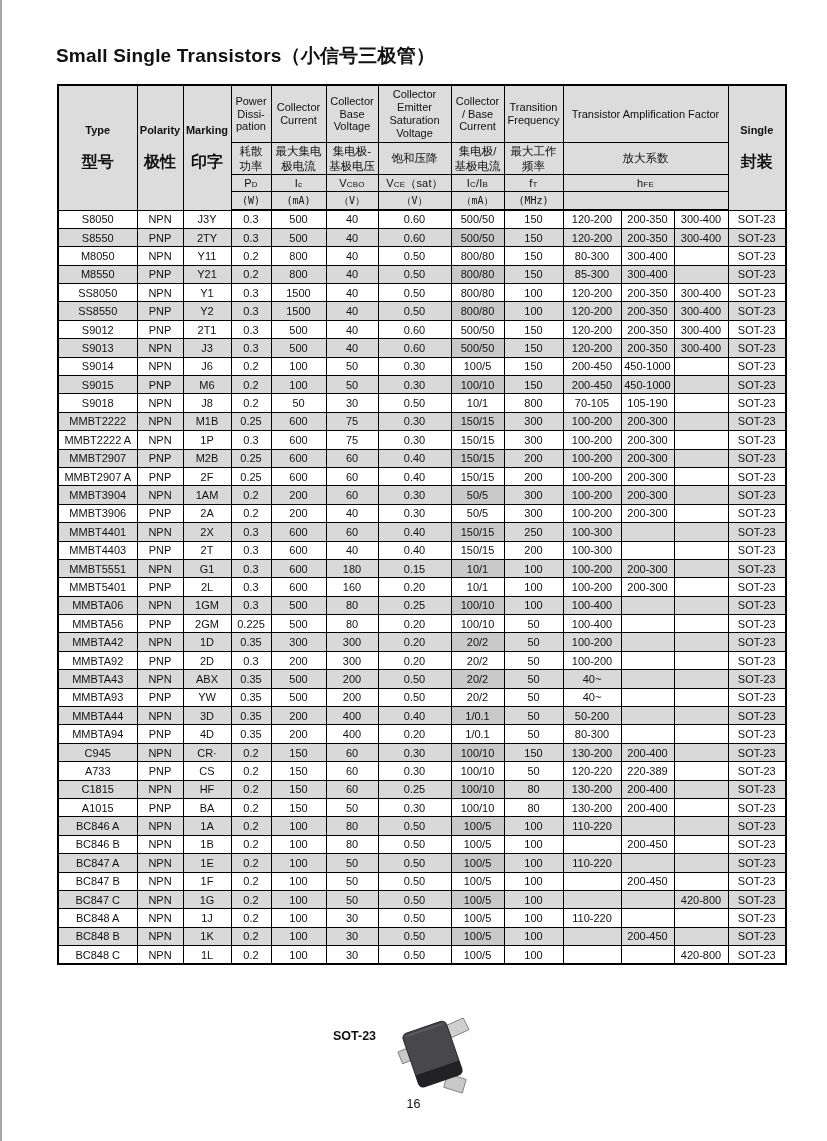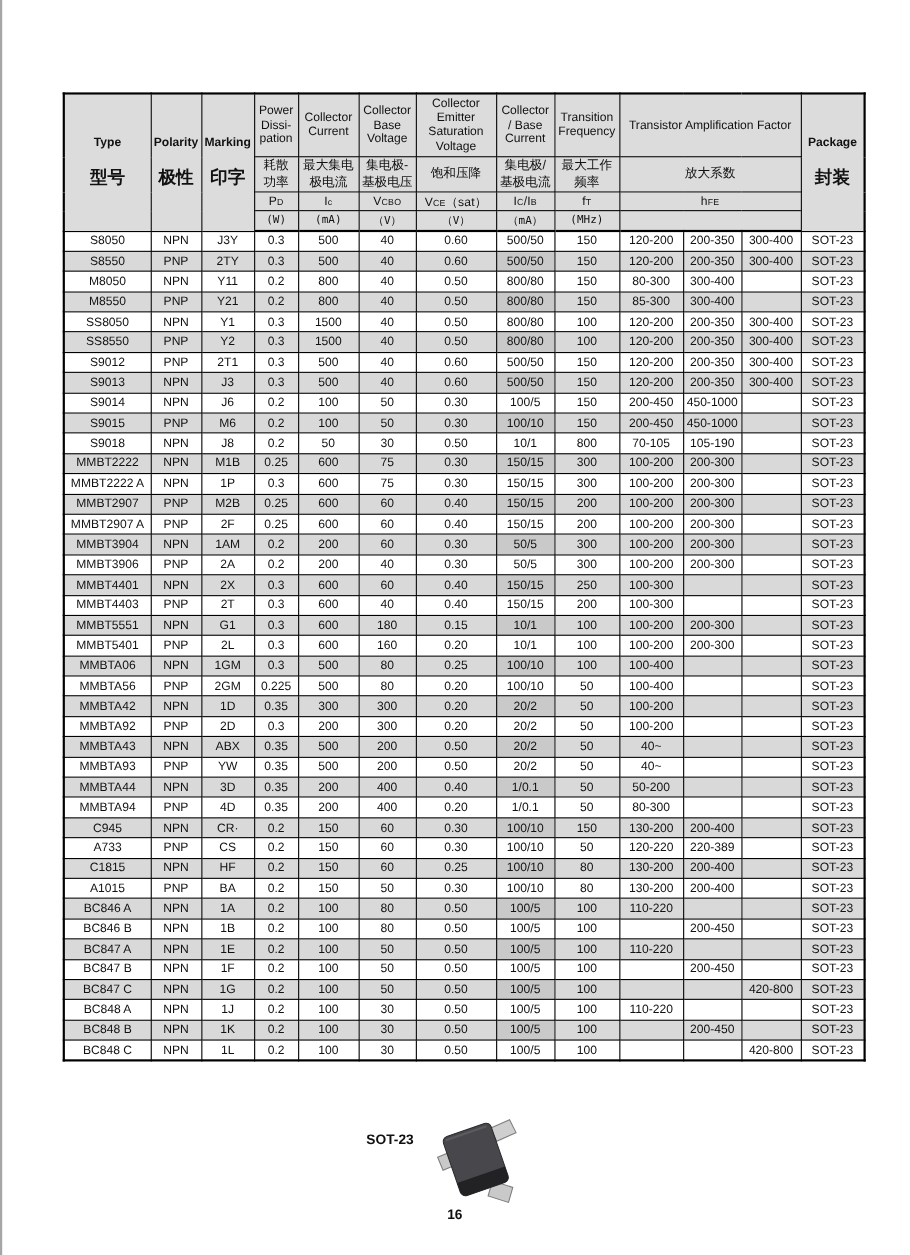--- a/index.html
+++ b/index.html
@@ -17,28 +17,29 @@
   .corner span{display:block;font-weight:bold;}
   .corner .en{font-size:11px;line-height:1.35;}
   .corner .cn{font-size:16px;line-height:1.35;}
   tbody tr{height:18.4px;padding-left:32px;}
   tbody td{font-size:11px;white-space:nowrap;}
   tbody tr:nth-child(even) td{background:#d9d9d9;}
   tbody tr:nth-child(even) td.c-ic-ib{background:#c9c9c9;}
   .sym-sub{font-size:8px;}
   .footer-pkg-label{position:absolute;left:333px;top:1029px;font-size:12.5px;font-weight:700;color:#101010;}
   .pkg{position:absolute;left:392px;top:1012px;width:82px;height:90px;}
-  .page-num{position:absolute;left:0;right:0;top:1097px;text-align:center;font-size:12.5px;color:#101010;font-weight:bold;}
+  .page-num{position:absolute;left:0;right:0;top:1097px;text-align:center;font-size:12.5px;color:#101010;}
 </style>
 </head>
 <body>
 
 <div class="doc">
   <div class="page-edge"></div>
 
+  <h1 class="title">Small Single Transistors（小信号三极管）</h1>
 
   <table class="tbl">
     <colgroup>
       <col style="width:79px">
         <col style="width:46px">
         <col style="width:48px">
       <col style="width:40px">
         <col style="width:55px">
         <col style="width:52px">
       <col style="width:73px">
@@ -75,21 +76,21 @@
 Emitter
 Saturation
 Voltage</th>
         <th>Collector
 / Base
 Current</th>
         <th>Transition
 Frequency</th>
         <th colspan="3">Transistor Amplification Factor</th>
         <th rowspan="4" class="corner">
-          <span class="en">Package</span>
+          <span class="en">Single</span>
           <span class="cn">封装</span>
         </th>
       </tr>
       <tr class="row-cn">
         <th>耗散
 功率</th>
         <th>最大集电
 极电流</th>
         <th>集电极-
 基极电压</th>

